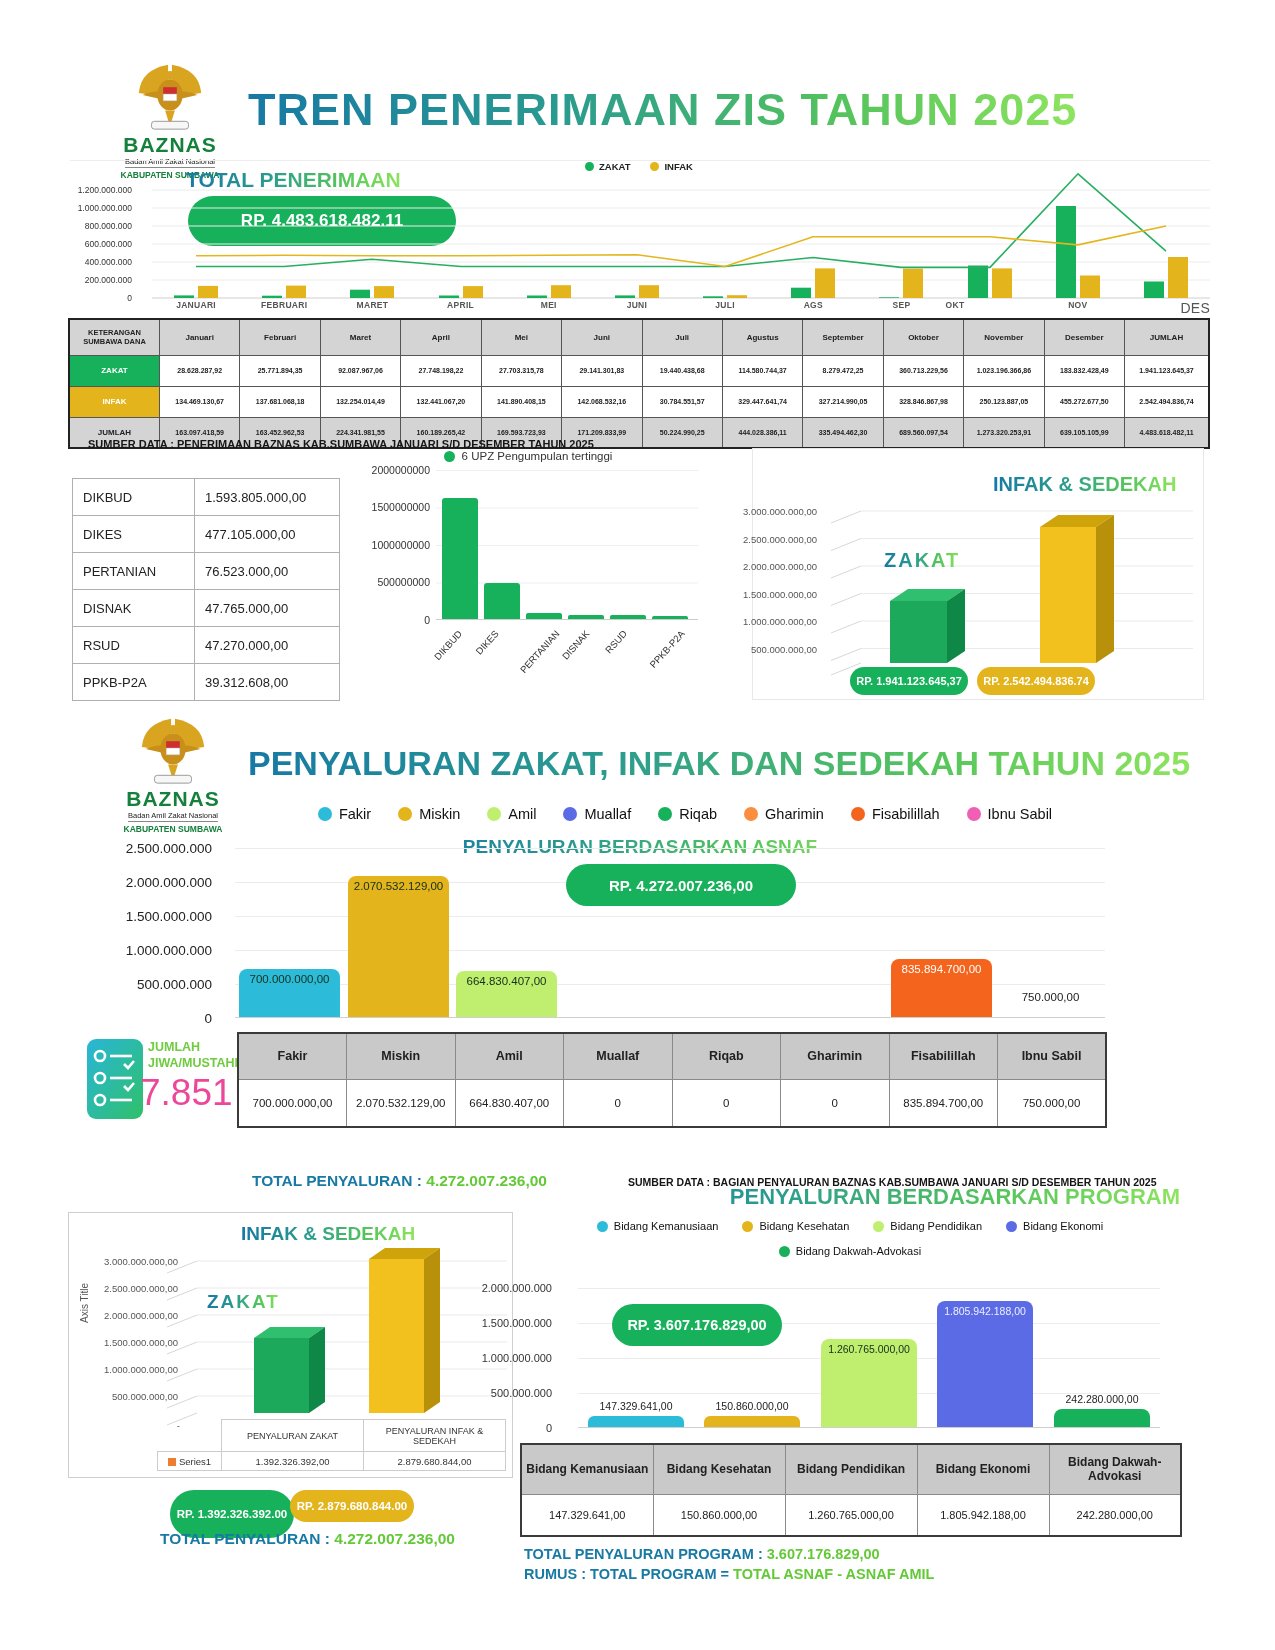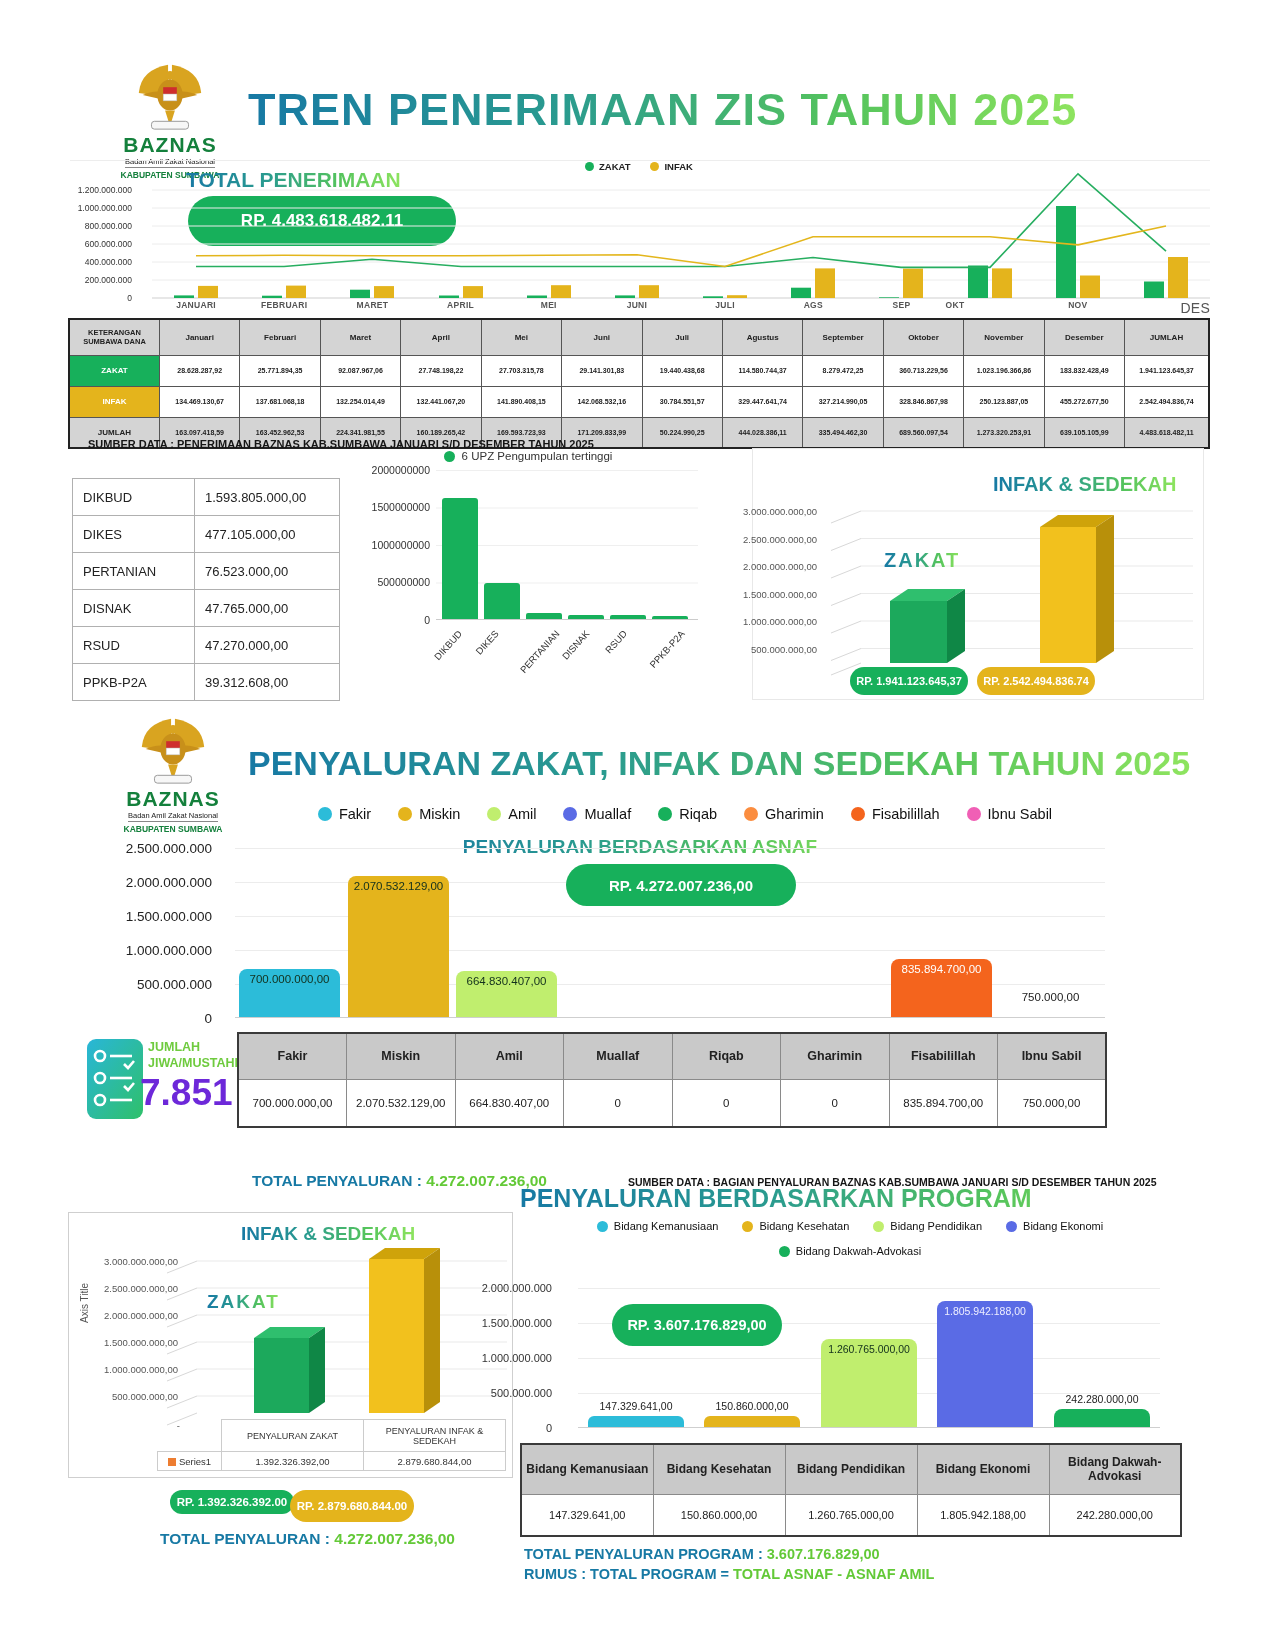--- a/index.html
+++ b/index.html
@@ -426,21 +426,21 @@
         <circle cx="14" cy="40" r="5"></circle>
           <line x1="24" y1="40" x2="46" y2="40"></line>
         <circle cx="14" cy="62" r="5"></circle>
           <line x1="24" y1="62" x2="46" y2="62"></line>
         <path d="M38 26 l4 4 6 -7"></path>
           <path d="M38 48 l4 4 6 -7"></path>
       </g>
     </svg>
   </div>
   <div class="abs" style="left:148px;top:1040px;width:100px;font-size:12.5px;font-weight:bold;color:#6fcb3f;line-height:1.25">JUMLAH JIWA/MUSTAHIK</div>
-  <div class="abs" style="left:140px;top:1072px;font-size:37px;font-weight:bold;color:#6d28d9">7.851</div>
+  <div class="abs" style="left:140px;top:1072px;font-size:37px;font-weight:normal;color:#ec4899">7.851</div>
 
   <table class="t3 abs" style="left:237px;top:1032px;width:868px">
     <colgroup>
         <col span="8" style="width:108.5px">
       </colgroup>
     <tbody>
         <tr style="height:46px;font-size:12.5px">
       <th>Fakir</th>
           <th>Miskin</th>
       <th>Amil</th>
@@ -519,28 +519,28 @@
         <th style="width:142px">PENYALURAN INFAK &amp; SEDEKAH</th>
       </tr>
       <tr style="height:19px;font-size:9.5px">
         <td><span class="dot" style="width:8px;height:8px;border-radius:0;background:#ed7d31;margin-right:3px"></span><span>Series1</span></td>
         <td>1.392.326.392,00</td>
         <td>2.879.680.844,00</td>
       </tr>
     </tbody>
       </table>
   </div>
-  <div class="abs pill bg-green" style="left:170px;top:1490px;width:124px;height:24px;font-size:11.5px">RP. 1.392.326.392.00</div>
+  <div class="abs pill bg-green" style="left:170px;top:1490px;width:124px;height:48px;font-size:11.5px">RP. 1.392.326.392.00</div>
   <div class="abs pill bg-gold" style="left:290px;top:1490px;width:124px;height:32px;font-size:11.5px">RP. 2.879.680.844.00</div>
   <div class="abs" style="left:160px;top:1530px;font-size:15.5px;font-weight:bold">
     <span class="teal">TOTAL PENYALURAN :</span>
     <span class="grn">4.272.007.236,00</span>
   </div>
 
-  <div class="abs gt" style="left:520px;top:1184px;width:660px;text-align:left;font-size:25px">PENYALURAN BERDASARKAN PROGRAM</div>
+  <div class="abs gt" style="left:520px;top:1184px;width:660px;text-align:right;font-size:22px">PENYALURAN BERDASARKAN PROGRAM</div>
 
   <div class="abs" style="left:520px;top:1220px;width:660px;display:flex;justify-content:center;gap:24px">
     <span class="legend-item-sm">
         <span class="dot" style="width:11px;height:11px;background:#2cbcd9"></span>
         <span>Bidang Kemanusiaan</span>
       </span>
     <span class="legend-item-sm">
         <span class="dot" style="width:11px;height:11px;background:#e4b41c"></span>
         <span>Bidang Kesehatan</span>
       </span>

